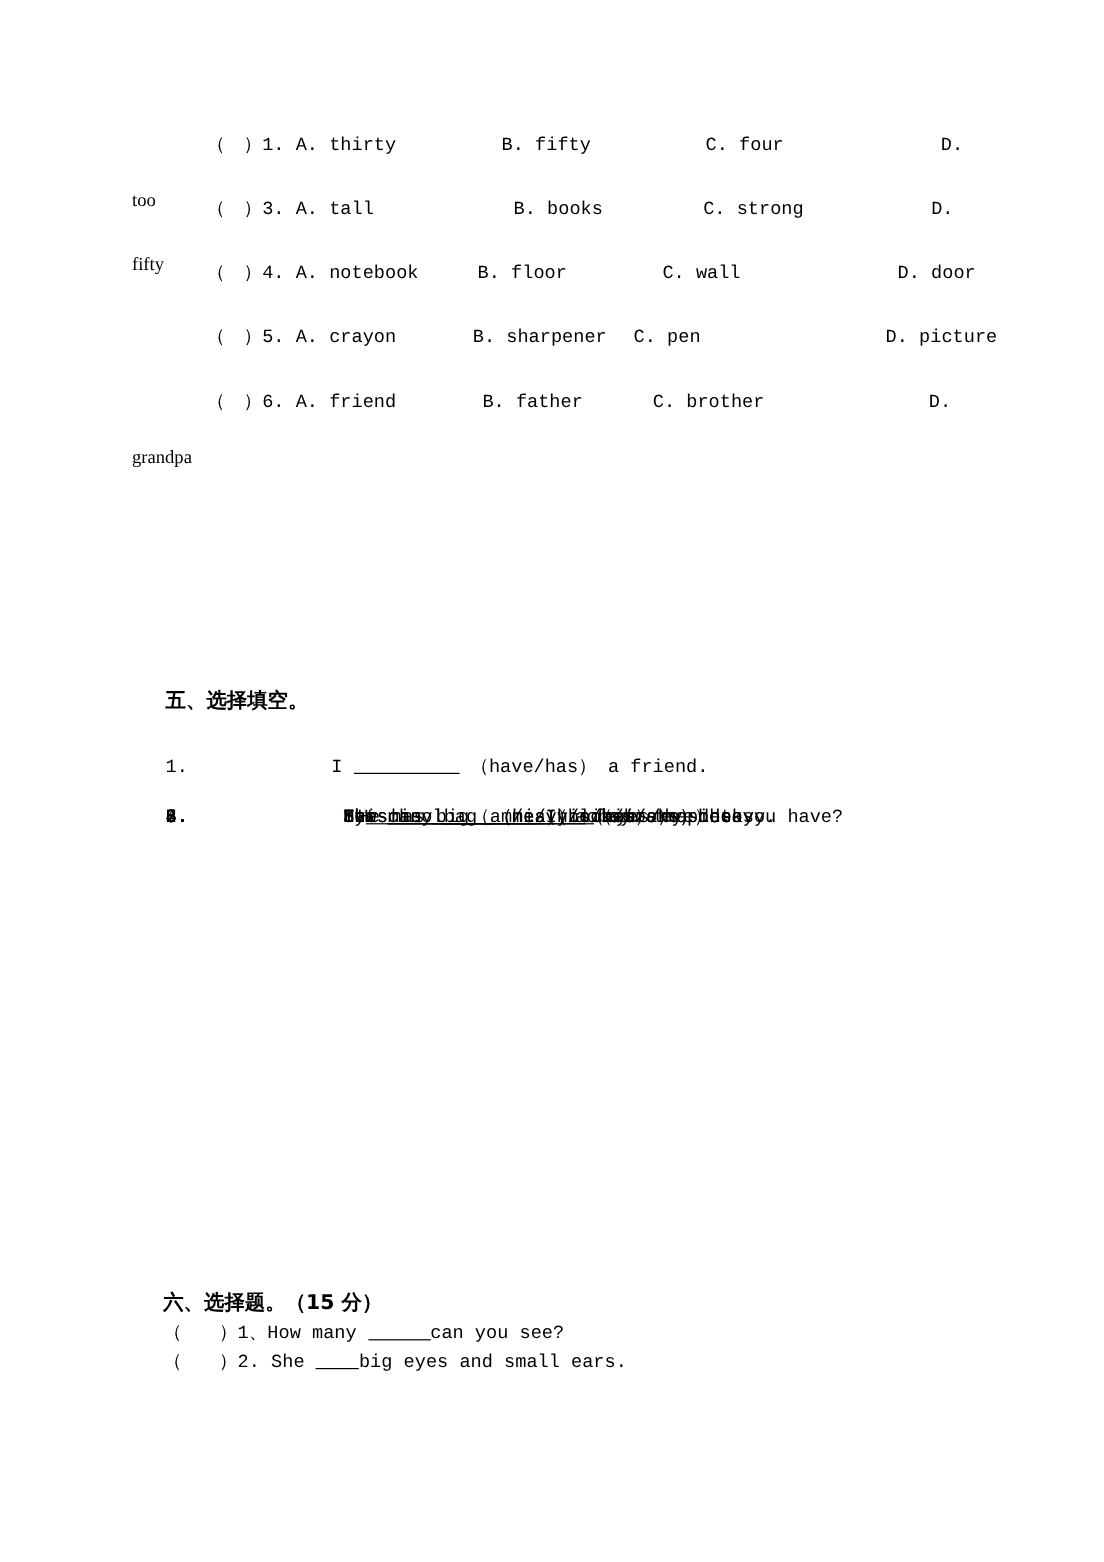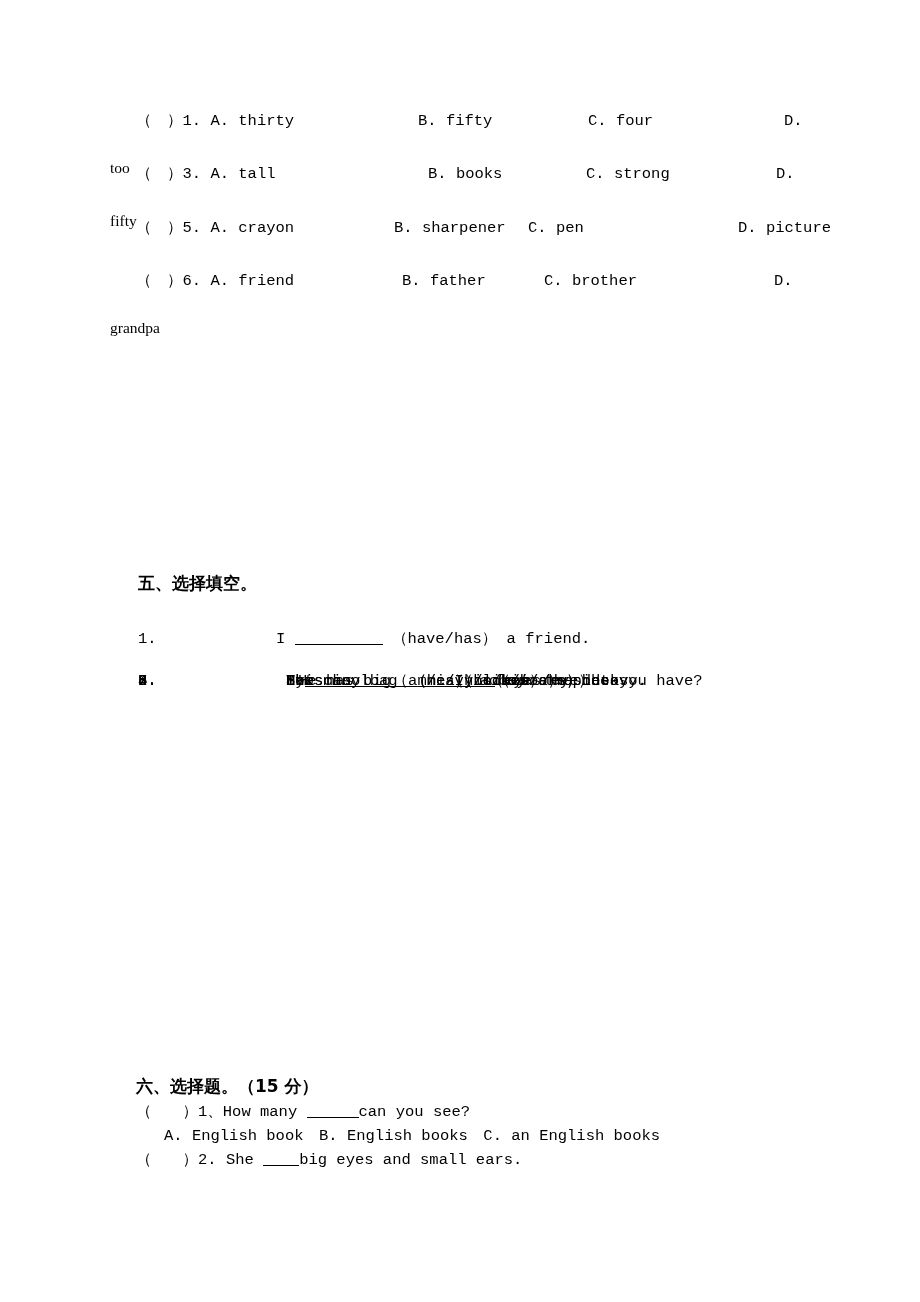--- a/index.html
+++ b/index.html
@@ -31,20 +31,21 @@
   }
   .mc-row {
     position: relative;
     font-size: 15.5px;
     line-height: 1.25;
     margin-bottom: 34px;
     white-space: nowrap;
   }
   .mc-row .lead {
     display: inline-block;
+    margin-left: 36px;
   }
   .mc-row .opt {
     position: absolute;
     top: 0;
   }
   .mc-row .wrap-tail {
     display: block;
     position: absolute;
     left: -26px;
     top: 46px;
@@ -127,20 +128,26 @@
 
 
     <div class="mc-row">
       <span class="lead">（　）3. A. tall</span>
       <span class="opt" style="left:292px">B. books</span>
       <span class="opt" style="left:450px">C. strong</span>
       <span class="opt" style="left:640px">D.</span>
       <span class="wrap-tail">fifty</span>
     </div>
 
+    <div class="mc-row" style="margin-bottom:34px">
+      <span class="lead">（　）4. A. notebook</span>
+      <span class="opt" style="left:262px">B. floor</span>
+      <span class="opt" style="left:416px">C. wall</span>
+      <span class="opt" style="left:612px">D. door</span>
+    </div>
 
     <div class="mc-row" style="margin-bottom:34px">
       <span class="lead">（　）5. A. crayon</span>
       <span class="opt" style="left:258px">B. sharpener</span>
       <span class="opt" style="left:392px">C. pen</span>
       <span class="opt" style="left:602px">D. picture</span>
     </div>
 
     <div class="mc-row">
       <span class="lead">（　）6. A. friend</span>
@@ -197,19 +204,18 @@
     </div>
 
   </div>
 
   <div class="tight-block">
 
     <div class="tight-row"><span class="cn-heading" style="position:static">六、选择题。</span><span class="cn-heading" style="position:static">（15 分）</span></div>
 
     <div class="tight-row indent-b"><span>（　　）1、How many </span><span class="blank blank-sm"></span><span>can you see?</span></div>
 
-    <div class="tight-row indent-a">A. English book　B. English books　C. an English books</div>
 
     <div class="tight-row indent-b"><span>（　　）2. She </span><span class="blank blank-xs"></span><span>big eyes and small ears.</span></div>
 
   </div>
 
 </div>
 
 </body></html>

